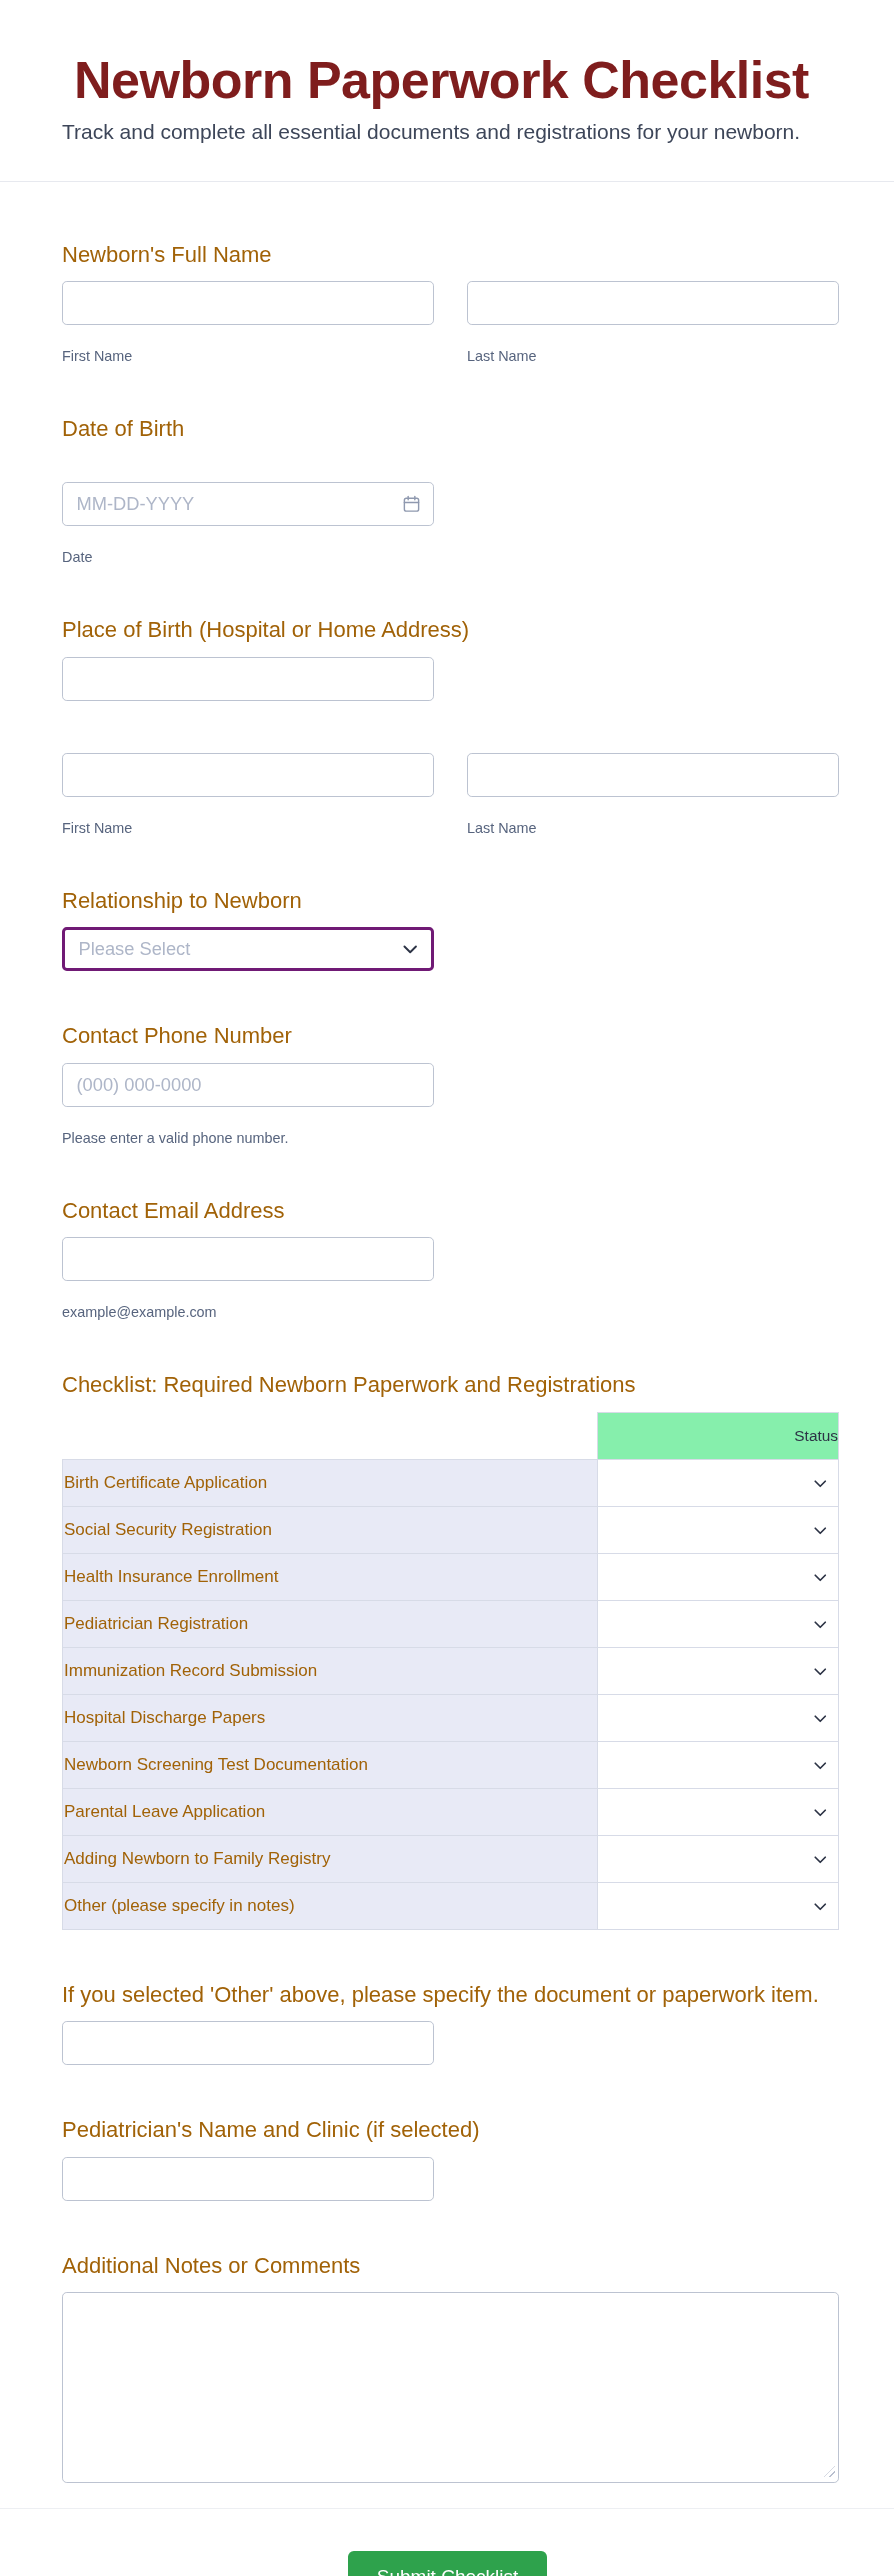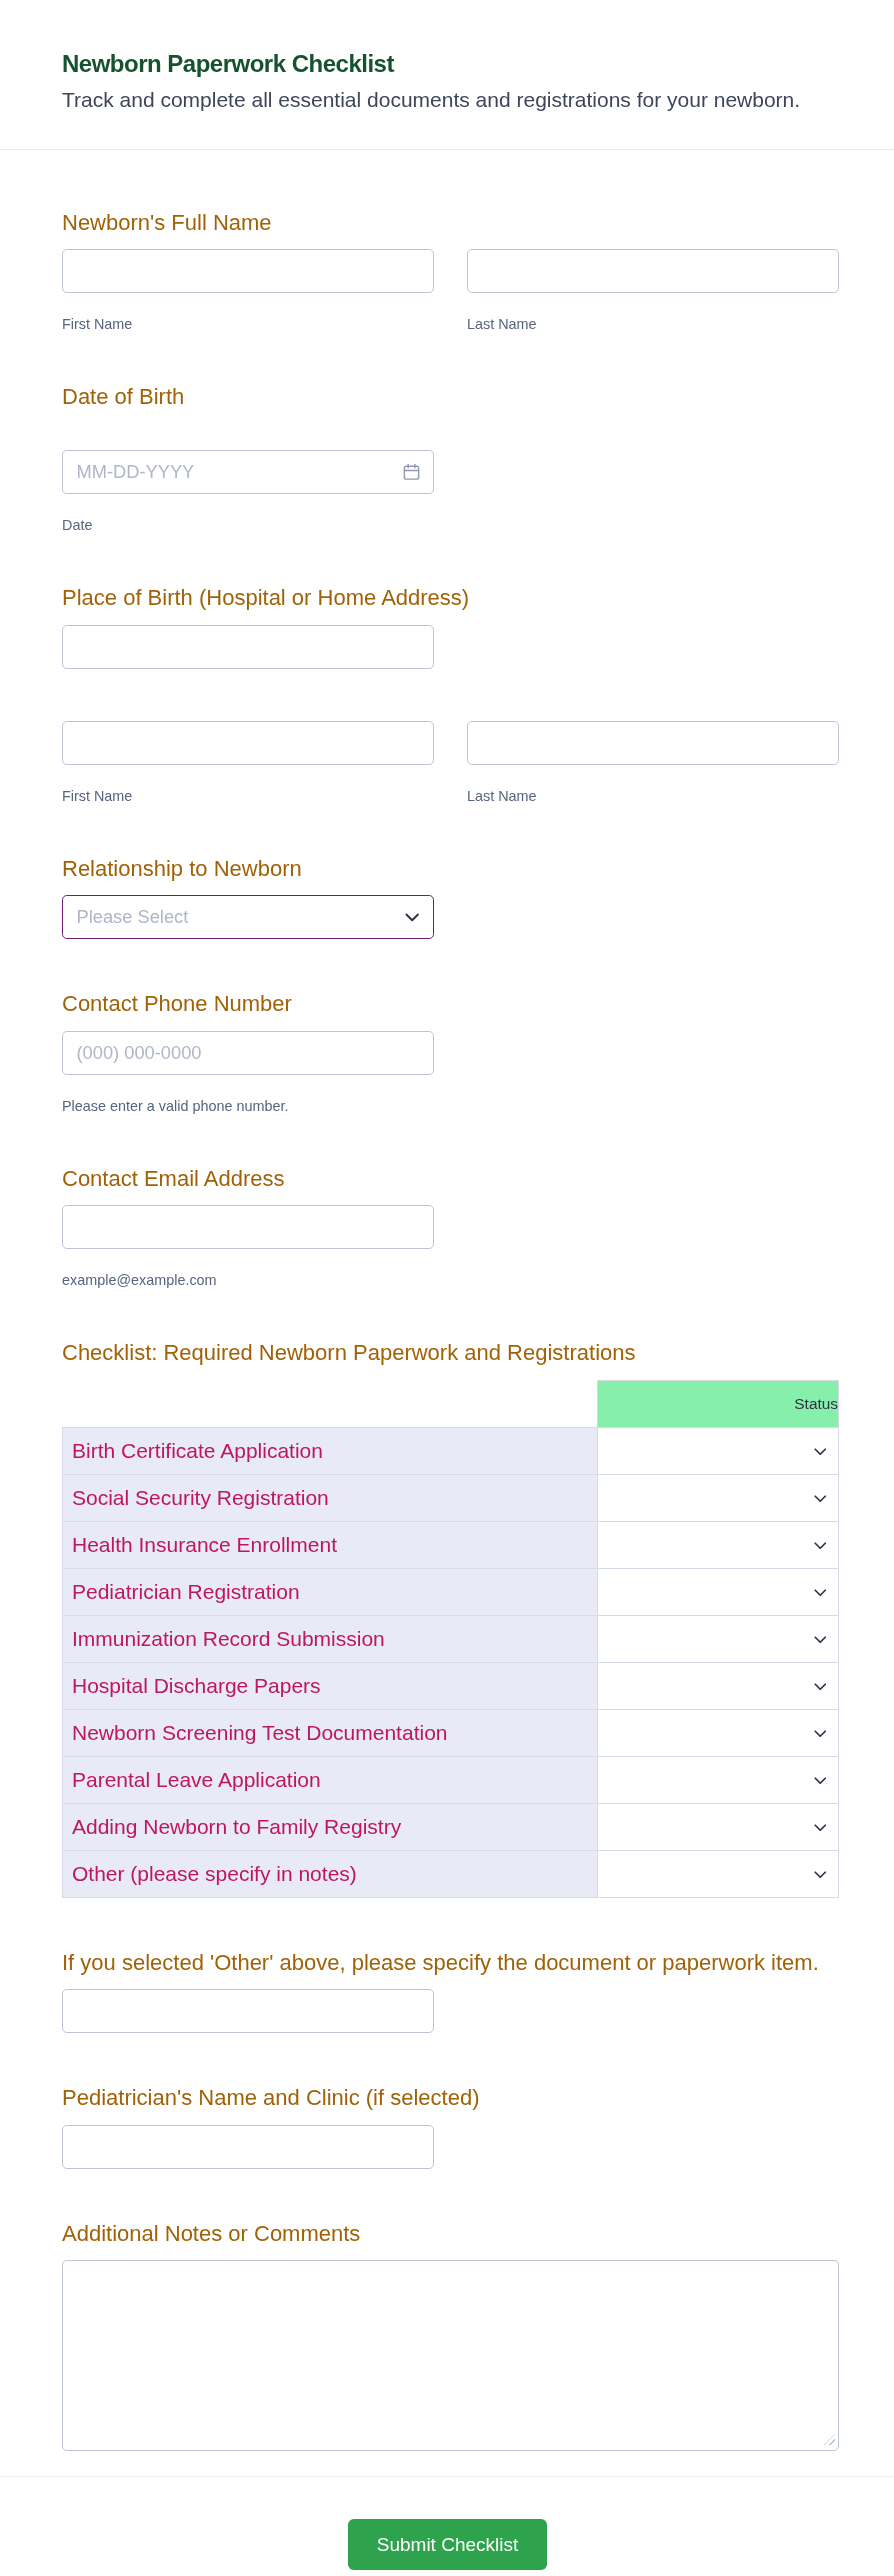--- a/index.html
+++ b/index.html
@@ -5,24 +5,25 @@
   * { box-sizing: border-box; margin: 0; padding: 0; }
   html, body { background: #ffffff; }
   body {
     width: 895px;
     min-height: 2576px;
     font-family: "Liberation Sans", sans-serif;
     color: #2c3345;
   }
   .form-header { padding: 50px 62px 0 62px; }
   .form-title {
-    font-size: 24px;
+    font-size: 52px;
     font-weight: 700;
-    color: #14532d;
+    color: #7f1d1d;
     letter-spacing: -0.5px;
+    margin-left: 12px;
   }
   .form-subtitle {
     margin-top: 9.6px;
     font-size: 21px;
     color: #3d4659;
   }
   .header-divider { margin-top: 37px; border-top: 1px solid #e7e9ef; }
   .form-body { padding: 60px 56px 0 62px; }
   .question { margin-bottom: 52px; }
   .q-label {
@@ -52,39 +53,39 @@
   .sublabel { margin-top: 23px; font-size: 14.4px; color: #57647e; }
   .input-wrap { position: relative; width: 372px; margin-top: 40px; }
   .input-wrap .text-input { padding-right: 40px; }
   .cal-btn {
     position: absolute; right: 10.6px; top: 50%; transform: translateY(-50%);
     width: 23px; height: 23px; display: flex; align-items: center; justify-content: center;
     cursor: pointer; background: transparent; border: none;
   }
   .select-box {
     width: 372px; height: 44px;
-    border: 1px solid #701a75; border-radius: 4.8px;
+    border: 3px solid #701a75; border-radius: 4.8px;
     background: #fff;
     display: flex; align-items: center; justify-content: space-between;
     padding: 0 13.5px;
     cursor: pointer;
   }
   .select-placeholder { font-size: 18.3px; color: #aeb6c8; }
   .checklist-table { border-collapse: collapse; width: 100%; margin-top: 3.8px; }
   .checklist-table th, .checklist-table td { border: 1px solid #d7dbe7; height: 47px; }
   .checklist-table th.corner { border: none; background: transparent; }
   .checklist-table th.status-head {
     background: #86efac;
     font-size: 15.4px; font-weight: 400; color: #2c3345;
     width: 241px; text-align: right;
   }
   .checklist-table td.row-label {
     background: #e8eaf6;
-    font-size: 21px; font-weight: 400; color: #be185d;
-    padding: 0 9px;
+    font-size: 17px; font-weight: 400; color: #a16207;
+    padding: 0 1px;
   }
   .checklist-table td.status-cell { background: #ffffff; position: relative; cursor: pointer; }
   .status-cell .chev { position: absolute; right: 11.5px; top: 50%; transform: translateY(-50%); }
   .textarea-wrap { position: relative; width: 100%; }
   .notes-textarea {
     display: block;
     width: 100%; height: 191px;
     border: 1px solid #bcc3d1; border-radius: 4.8px;
     background: #fff;
     font-family: "Liberation Sans", sans-serif;

